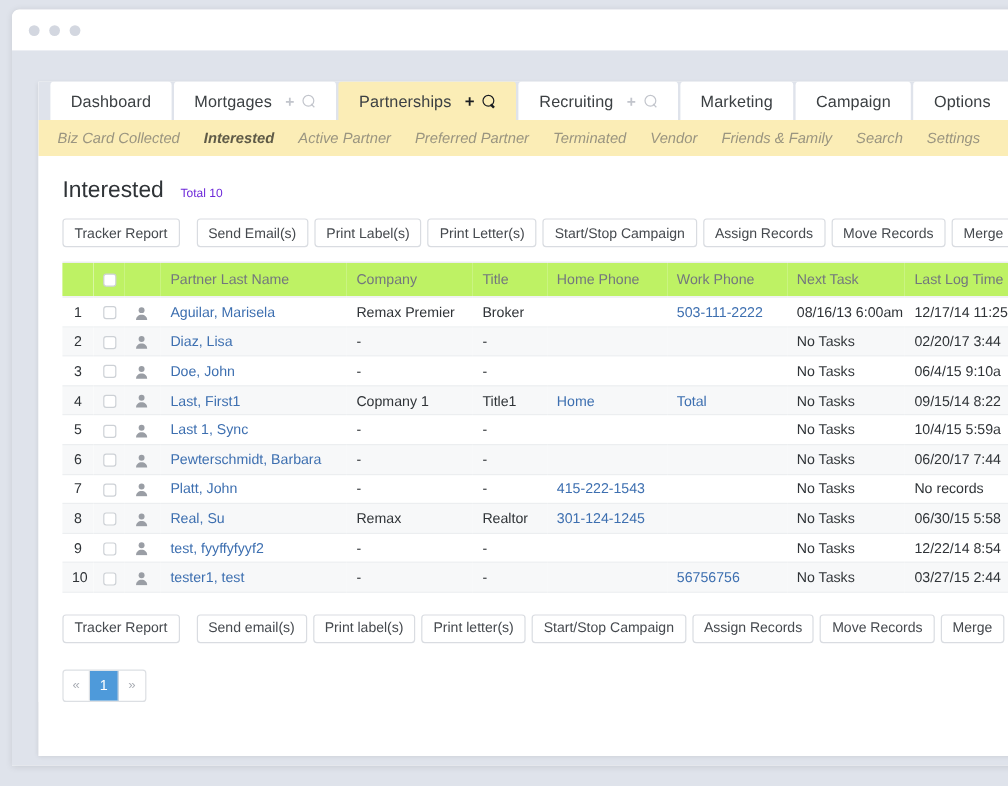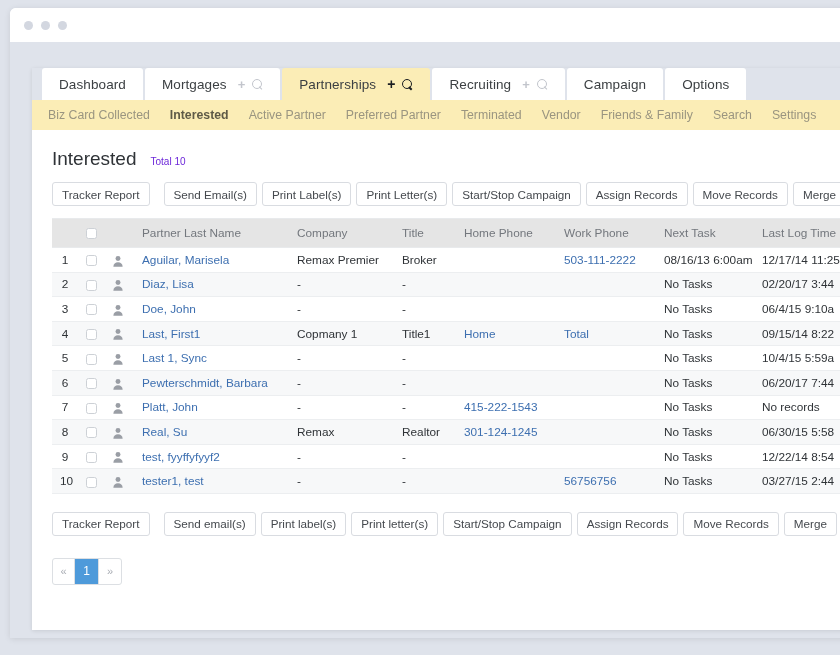--- a/index.html
+++ b/index.html
@@ -103,20 +103,21 @@
     height: 30px;
     display: flex;
     align-items: center;
     padding-left: 16px;
     gap: 20px;
   }
   .subnav-item {
     font-size: 12.3px;
     color: #9a9580;
     white-space: nowrap;
+    font-style: italic;
   }
   .subnav-item.active { color: #5e5a47; font-weight: 700; }
   
   .content { padding: 0 20px; background: #fff; }
   .page-head {
     display: flex; align-items: baseline; gap: 14px;
     padding: 18px 0 12px 0;
   }
   .page-title { font-size: 19px; color: #2f3337; font-weight: 400; }
   .page-total { font-size: 10px; color: #6d28d9; }
@@ -139,21 +140,21 @@
   }
   .btn-gap { width: 14px; flex: 0 0 14px; }
   .btn + .btn { margin-left: 5px; }
   
   table.grid {
     width: 100%;
     border-collapse: collapse;
     table-layout: fixed;
   }
   table.grid th {
-    background: #e5e5e5;
+    background: #bef264;
     font-size: 11.8px;
     color: #73777d;
     font-weight: 400;
     text-align: left;
     height: 29px;
     padding: 0 8px;
     border-top: 1px solid #e8eaec;
     border-bottom: 1px solid #e8eaec;
     white-space: nowrap;
     overflow: hidden;
@@ -240,20 +241,23 @@
             <span class="ic-plus">+</span>
             <span class="ic-search"></span>
           </span>
         </div>
         <div class="tab">
           <span class="tab-label">Recruiting</span>
           <span class="tab-icons">
             <span class="ic-plus">+</span>
             <span class="ic-search"></span>
           </span>
+        </div>
+        <div class="tab">
+          <span class="tab-label">Marketing</span>
         </div>
         <div class="tab">
           <span class="tab-label">Campaign</span>
         </div>
         <div class="tab">
           <span class="tab-label">Options</span>
         </div>
       </div>
 
       <div class="subnav">

